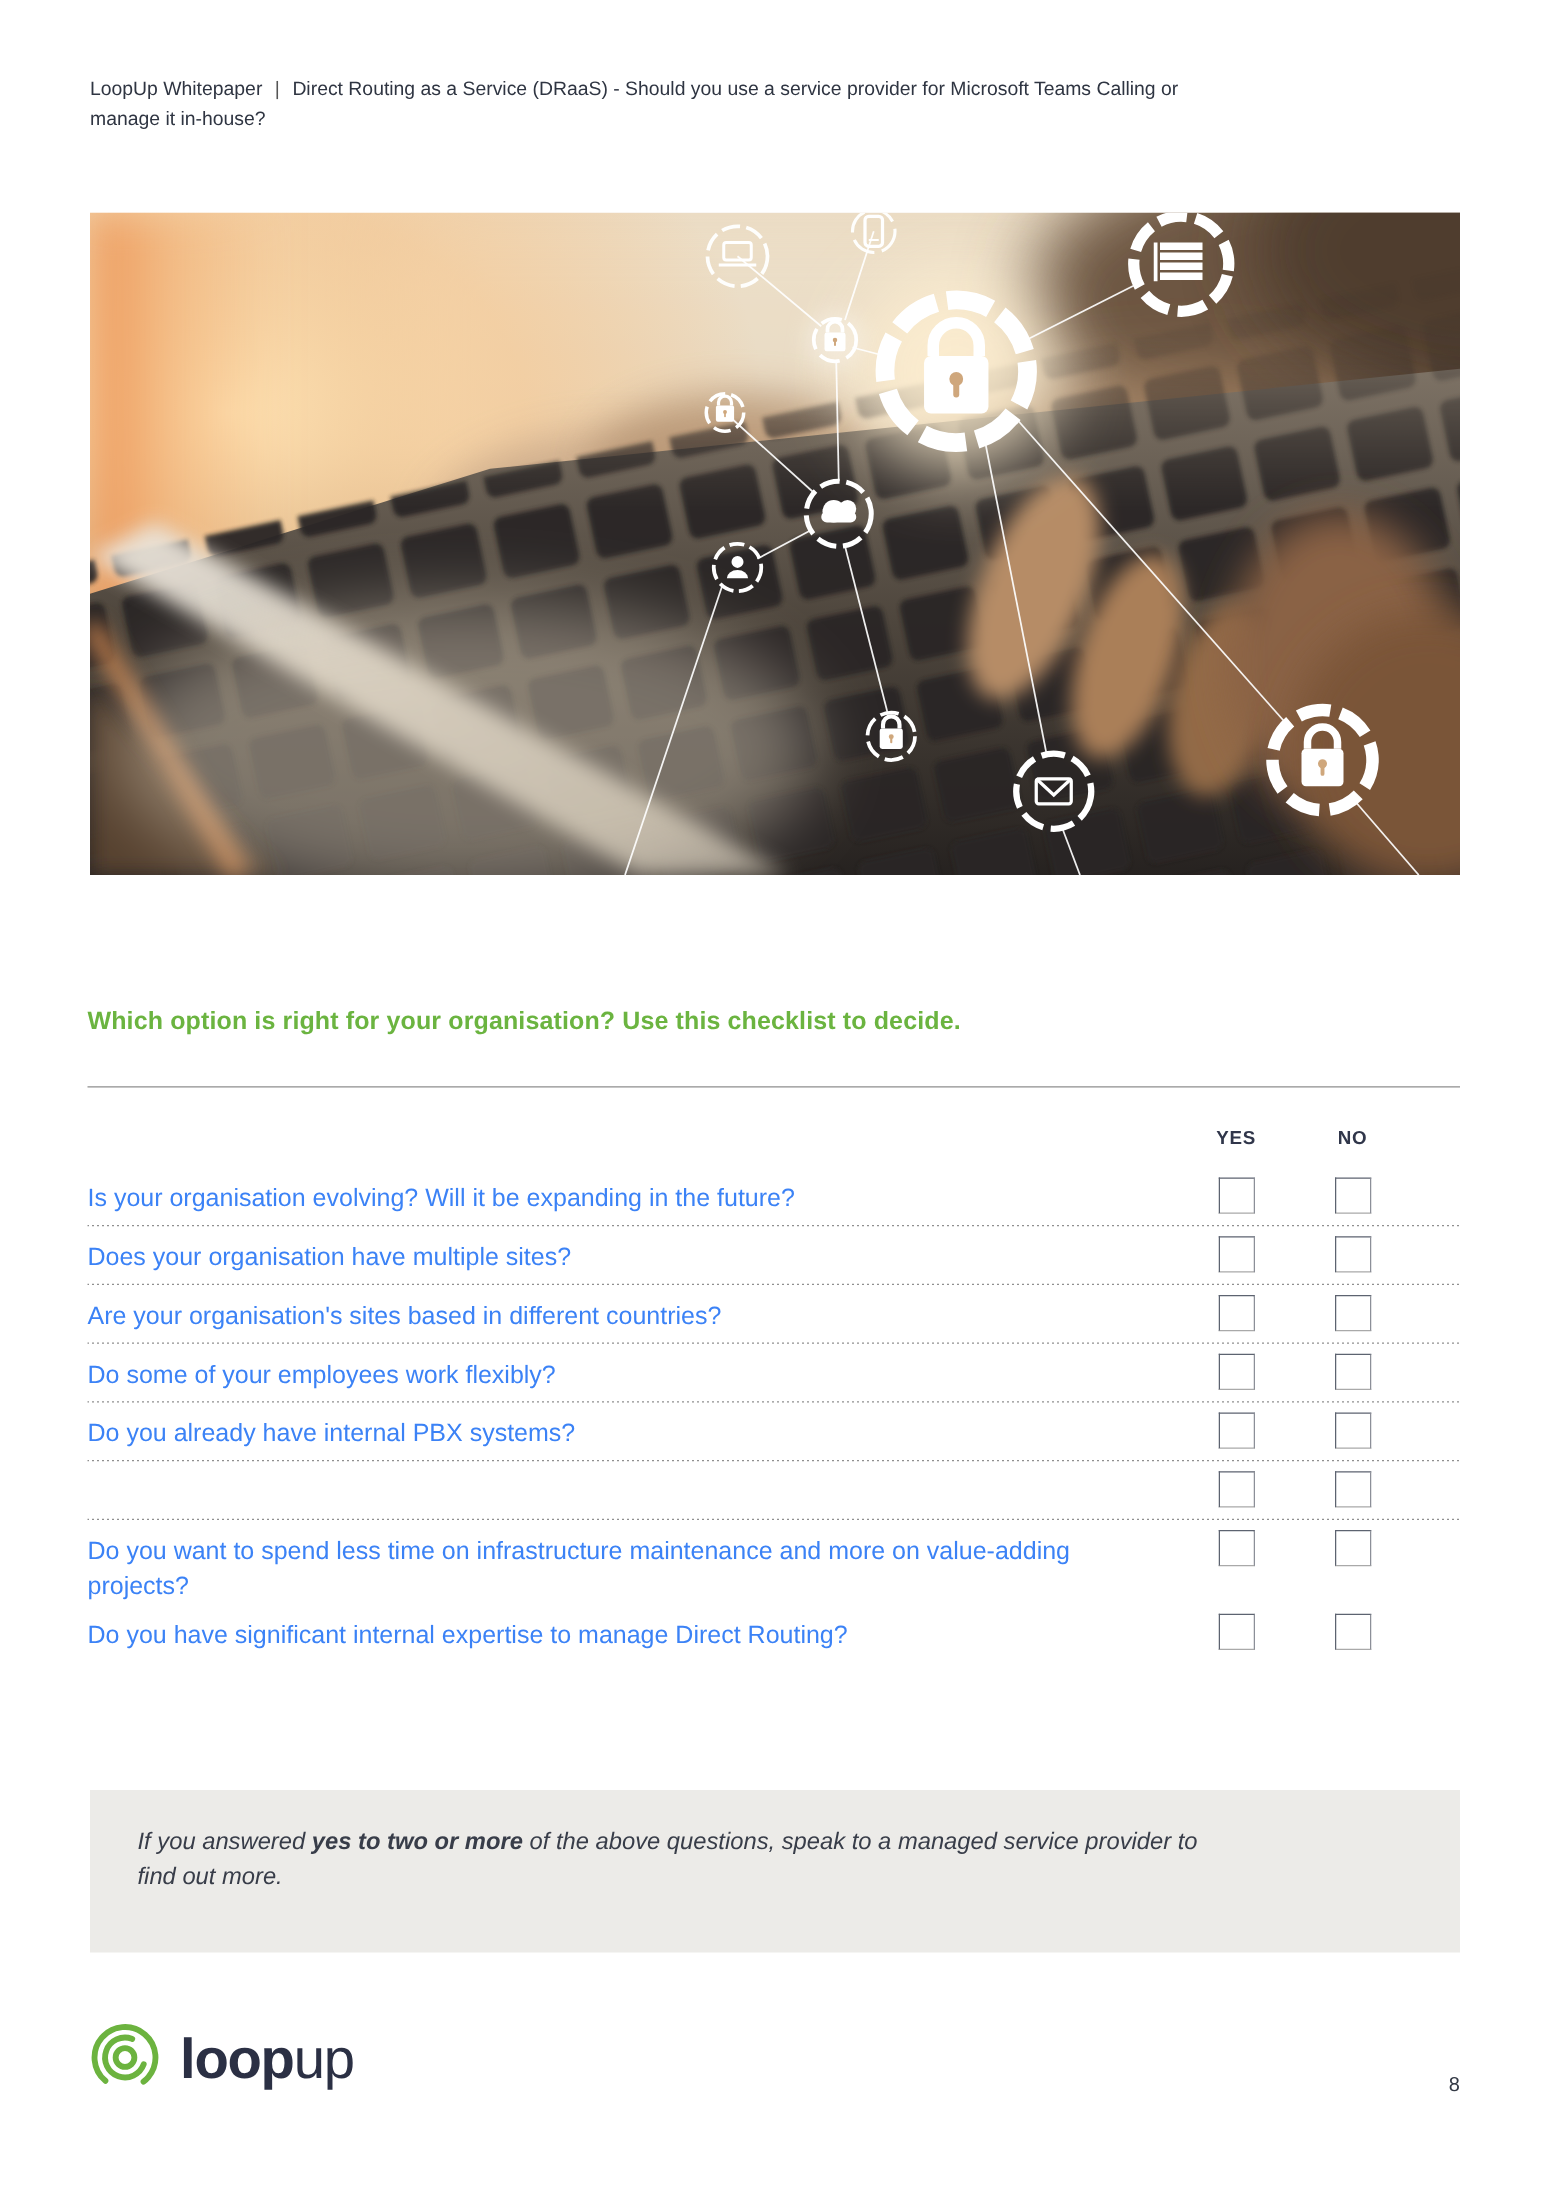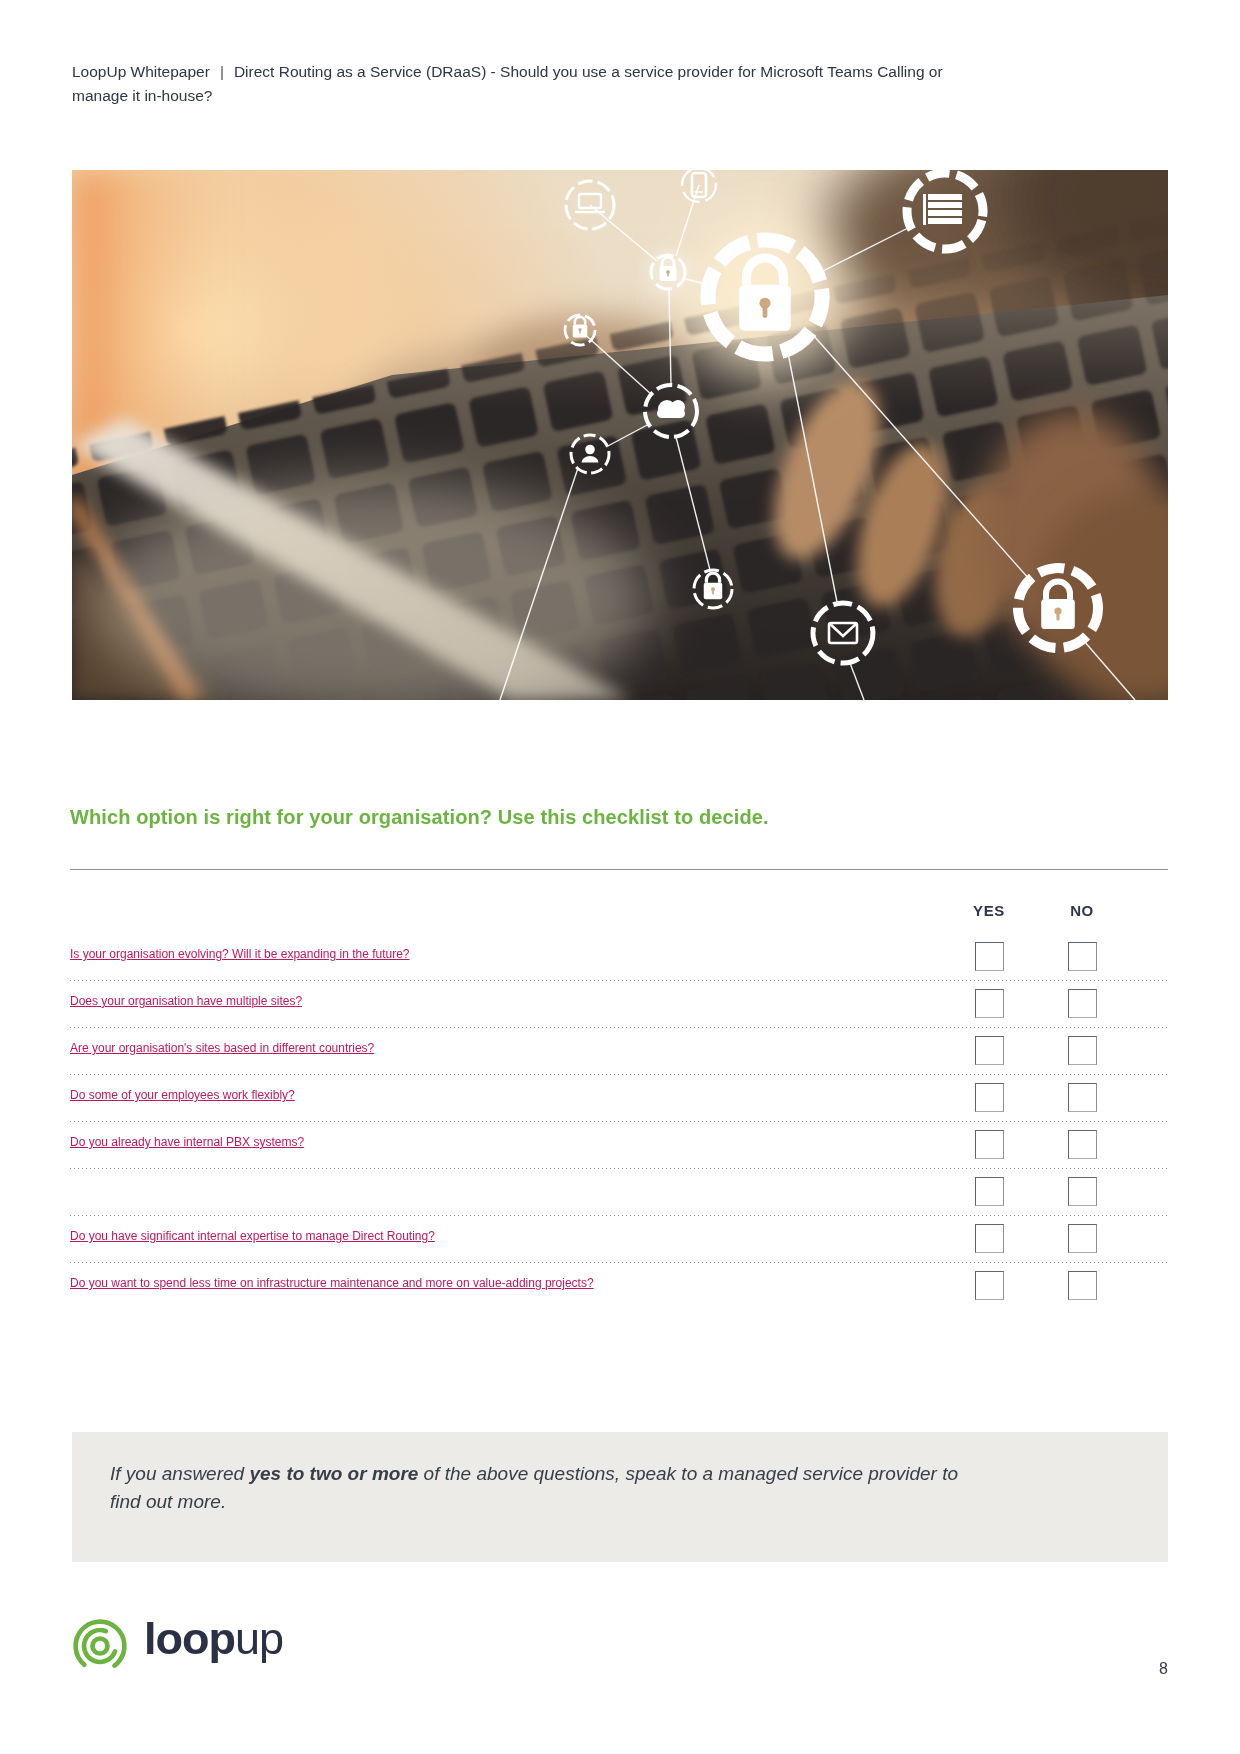--- a/index.html
+++ b/index.html
@@ -26,38 +26,38 @@
 
   
   .divider{position:absolute;left:70px;top:869px;width:1098px;height:0;border-top:1px solid #8e8e8e;}
 
   
   .col-label{position:absolute;top:902px;width:80px;text-align:center;font-size:15px;font-weight:bold;color:#30364a;letter-spacing:.6px;}
   .col-label.yes{left:949px;}
   .col-label.no{left:1042px;}
   .rows{position:absolute;left:70px;top:934px;width:1098px;}
   .qrow{position:relative;min-height:47px;padding:12px 200px 0 0;}
-  .qrow .qtext{font-size:12px;line-height:1.38;color:#be185d;max-width:800px;text-decoration:underline;}
+  .qrow .qtext{font-size:20px;line-height:1.38;color:#3b82f6;max-width:800px;}
   .qrow .dotline{position:absolute;left:0;right:0;bottom:0;height:1px;
      background-image:repeating-linear-gradient(90deg,#8f8f8f 0 1px,transparent 1px 4px);}
   .qrow:last-child .dotline{display:none;}
   .qrow:last-child{min-height:72px;}
   .checkbox{position:absolute;top:8px;width:29px;height:29px;background:#fff;
      border:1px solid #5d6370;border-bottom-color:#a9a9a9;border-right-color:#8c8f98;cursor:pointer;}
   .checkbox.yes{left:905px;}
   .checkbox.no{left:998px;}
 
   
   .callout{position:absolute;left:72px;top:1432px;width:1096px;height:130px;background:var(--callout-bg);}
   .callout p{margin:28px 120px 0 38px;max-width:860px;font-size:19px;line-height:1.45;
      font-style:italic;color:#383d49;}
   .callout .b{font-weight:bold;}
 
   
-  .logo{position:absolute;left:70px;top:1616px;display:flex;align-items:flex-start;}
+  .logo{position:absolute;left:70px;top:1616px;display:flex;align-items:center;}
   .logo .mark{width:60px;height:60px;}
   .logo .word{margin-left:14px;font-size:45px;color:#2b3044;letter-spacing:-1px;line-height:1;}
   .logo .word .w1{font-weight:bold;}
   .logo .word .w2{font-weight:normal;}
   .page-number{position:absolute;top:1660px;left:1100px;width:68px;text-align:right;font-size:16px;color:#343a46;}
 </style>
 </head>
 <body>
 
 <div class="page">
@@ -278,31 +278,31 @@
       <div class="dotline"></div>
     </div>
 
     <div class="qrow">
       <div class="checkbox yes"></div>
       <div class="checkbox no"></div>
       <div class="dotline"></div>
     </div>
 
     <div class="qrow">
+      <div class="qtext">Do you want to spend less time on infrastructure maintenance and more on value-adding projects?</div>
+      <div class="checkbox yes"></div>
+      <div class="checkbox no"></div>
+
+    </div>
+
+    <div class="qrow">
       <div class="qtext">Do you have significant internal expertise to manage Direct Routing?</div>
       <div class="checkbox yes"></div>
       <div class="checkbox no"></div>
       <div class="dotline"></div>
-    </div>
-
-    <div class="qrow">
-      <div class="qtext">Do you want to spend less time on infrastructure maintenance and more on value-adding projects?</div>
-      <div class="checkbox yes"></div>
-      <div class="checkbox no"></div>
-
     </div>
   </div>
 
   <div class="callout">
     <p><span>If you answered </span><span class="b">yes to two or more</span><span> of the above questions, speak to a managed service provider to find out more.</span></p>
   </div>
 
   <div class="logo">
     <svg class="mark" viewBox="0 0 64 64">
       <circle cx="32" cy="32" r="26" fill="none" stroke="#6cb33f" stroke-width="5" stroke-dasharray="128 36" transform="rotate(130 32 32)" stroke-linecap="round"></circle>

